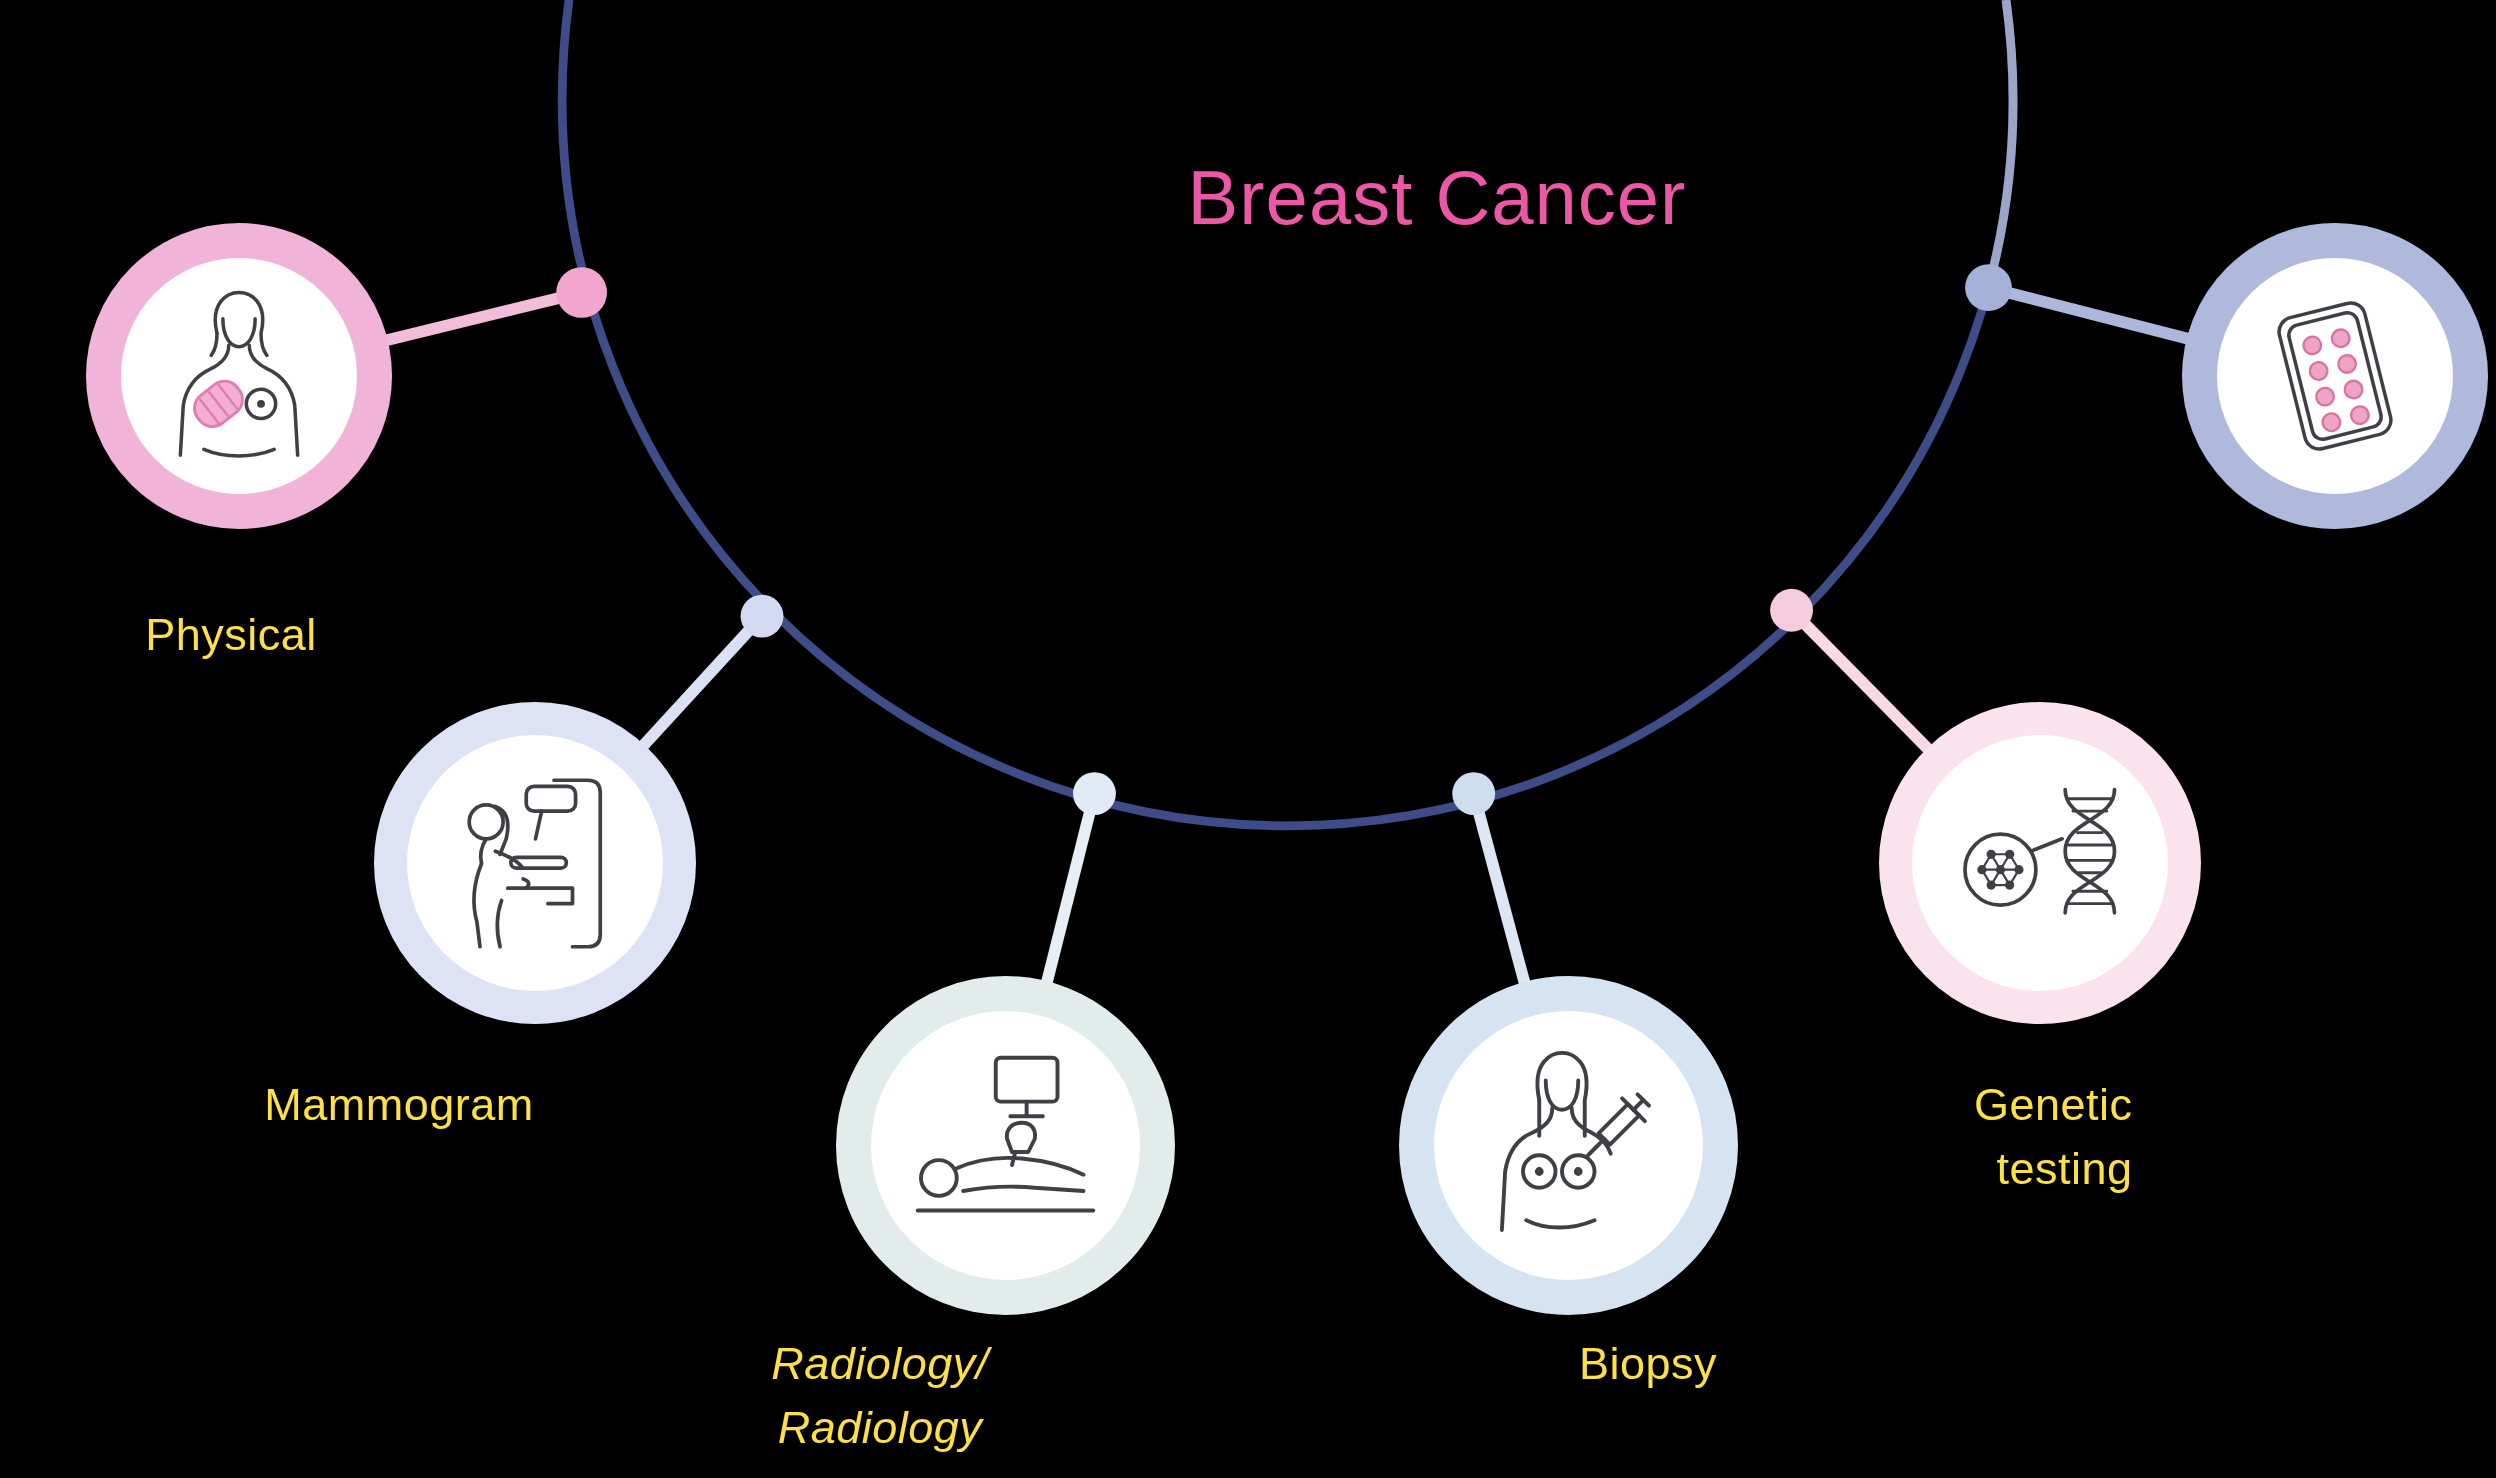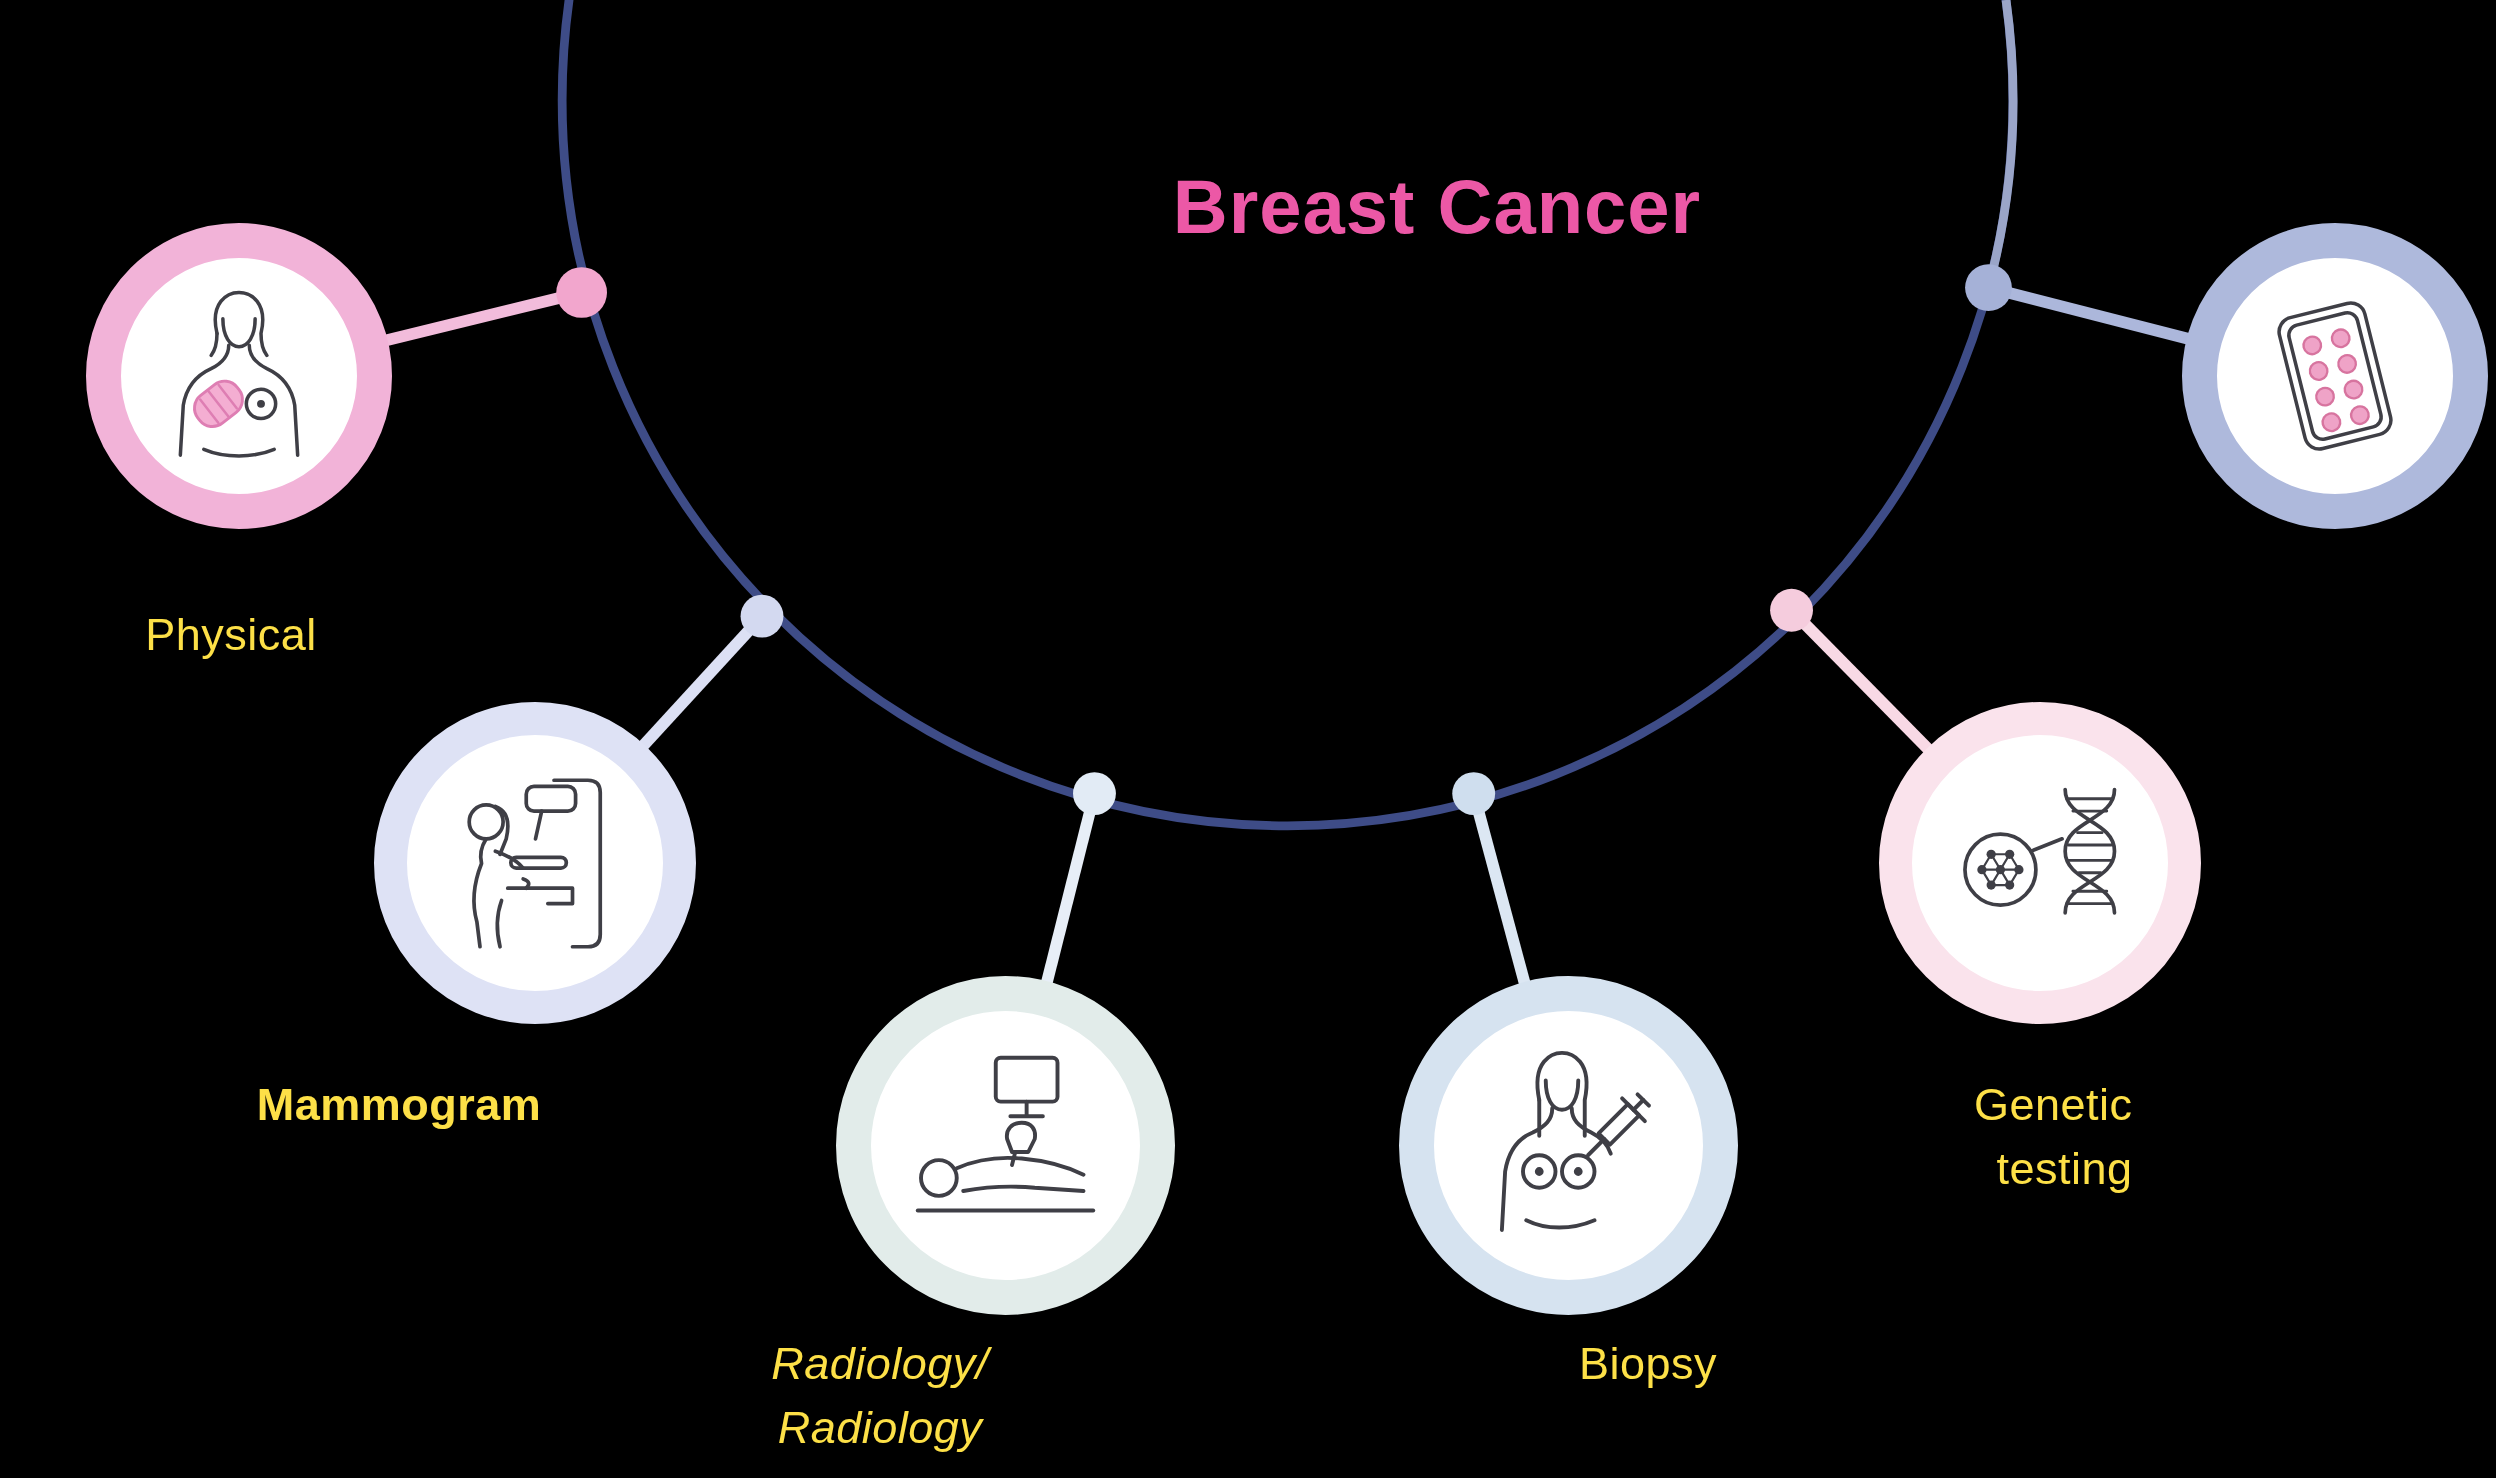--- a/index.html
+++ b/index.html
@@ -20,25 +20,24 @@
   .underlay {
     position: absolute;
     left: 0; top: 0;
   }
   .title {
     position: absolute;
     left: 1437px;
     top: 154px;
     transform: translateX(-50%);
     font-size: 76px;
-    font-weight: 700;
+    font-weight: 400;
     letter-spacing: 1px;
     color: #EC58A6;
     white-space: nowrap;
-    margin-top: 9px;
   }
   .ring {
     position: absolute;
     background: #ffffff;
     border-radius: 50%;
     box-sizing: border-box;
     display: flex;
     align-items: center;
     justify-content: center;
   }
@@ -52,21 +51,21 @@
     position: absolute;
     font-size: 45px;
     line-height: 1.42;
     font-weight: 500;
     letter-spacing: 0.5px;
     color: #fde047;
     white-space: nowrap;
   }
   .label span { display: block; }
   #l0 { left: 231px;  top: 603px;  transform: translateX(-50%); text-align: center; }
-  #l1 { left: 399px;  top: 1073px; transform: translateX(-50%); text-align: left; font-weight: bold; }
+  #l1 { left: 399px;  top: 1073px; transform: translateX(-50%); text-align: left; }
   #l2 { left: 880px;  top: 1332px; transform: translateX(-50%); text-align: center; font-style: italic; }
   #l3 { left: 1648px; top: 1332px; transform: translateX(-50%); text-align: center; }
   #l4 { left: 1974px; top: 1073px; text-align: right; }
   #l5 { left: 2248px; top: 603px;  text-align: left; }
 </style>
 </head>
 <body>
 
 <div class="stage">
 

